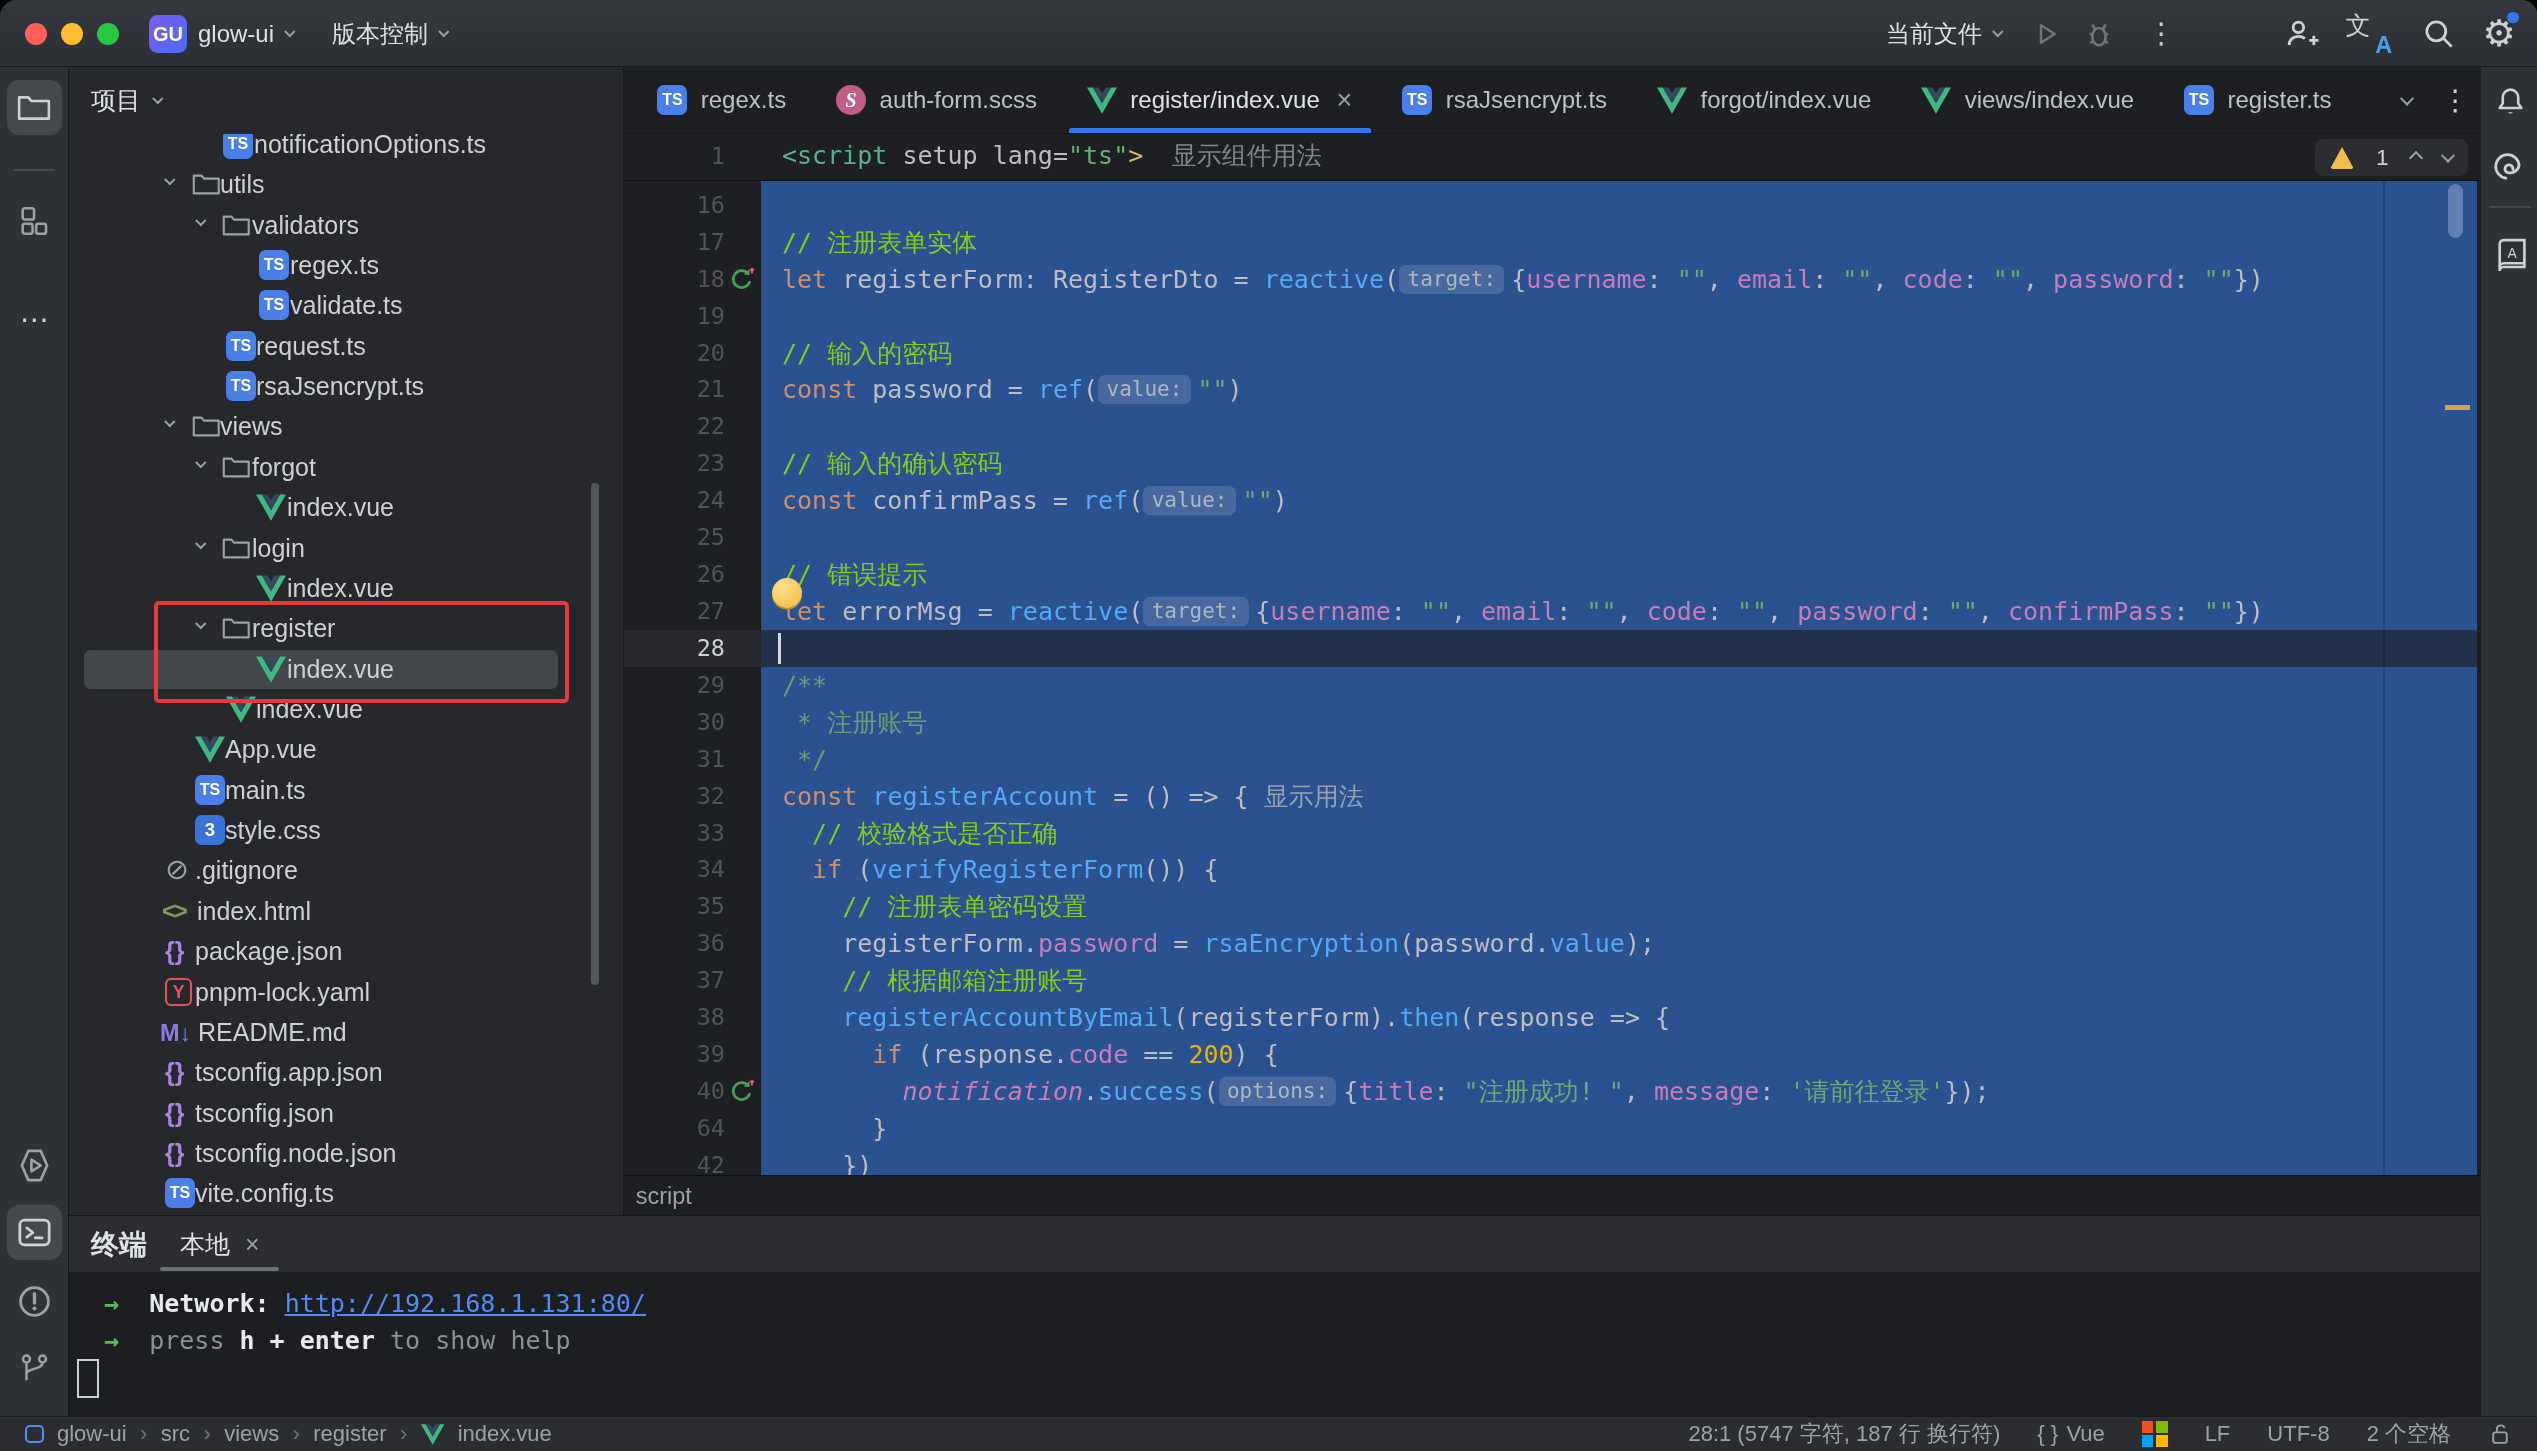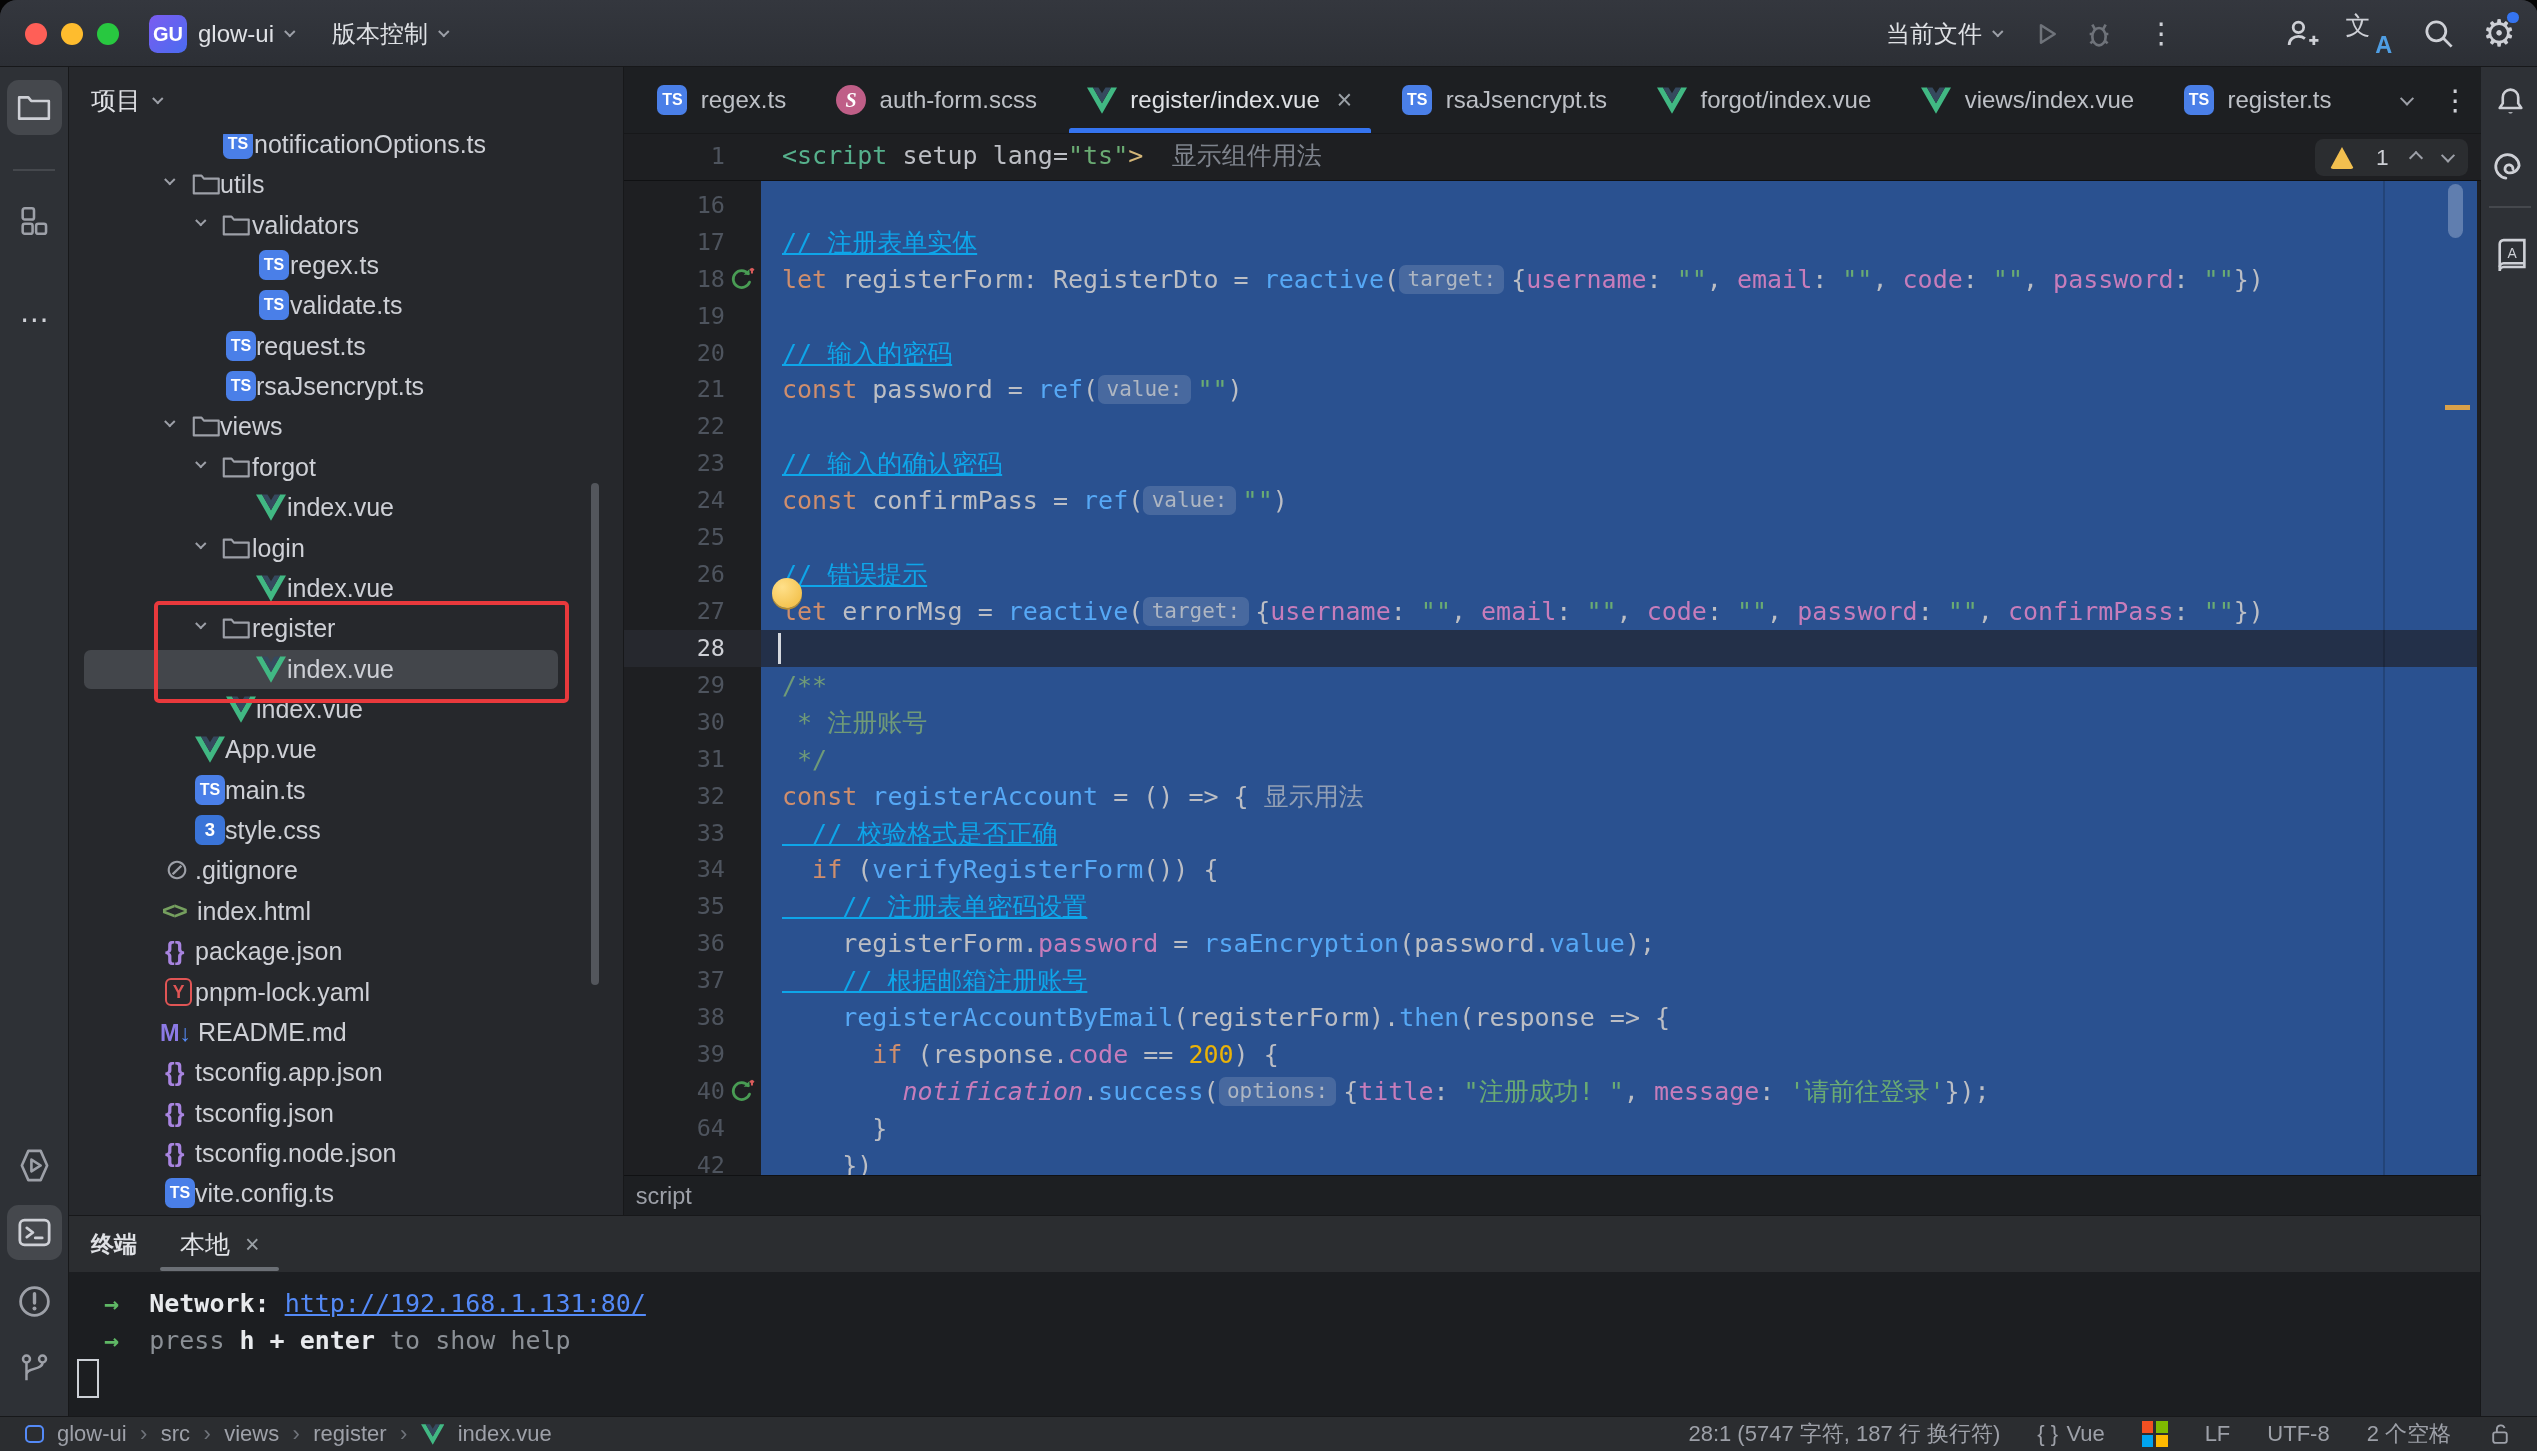--- a/index.html
+++ b/index.html
@@ -89,39 +89,39 @@
   .code-line { position:absolute; left:158px; height:37px; line-height:37px; font-size:25px;
     font-family:"DejaVu Sans Mono",monospace; white-space:pre; color:#bcbec4; }
   .caret { position:absolute; left:154px; top:452px; width:3.4px; height:31px; background:#d4d8de; }
   .gut-ico { position:absolute; left:104px; width:27px; height:27px; }
   .bulb { position:absolute; left:148px; top:397px; width:30px; height:30px; border-radius:50%;
     background:radial-gradient(circle at 35% 30%, #ffe08a, #f0b93c); box-shadow:0 1.7px 0 #b98f2e; z-index:3; }
   .ed-scroll { position:absolute; left:1824px; top:3.4px; width:15px; height:54px; border-radius:7.6px; background:rgba(150,172,205,0.5); }
   .ed-mark { position:absolute; left:1821px; top:224px; width:25px; height:5px; background:#d8a04a; }
 
   .tk-kw{color:#cf8e6d;} .tk-fn{color:#56a8f5;} .tk-prop{color:#c77dbb;} .tk-str{color:#6aab73;}
-  .tk-num{color:#eab308;} .tk-cmt{color:#0ea5e9;text-decoration:underline;} .tk-doc{color:#6f9a78;} .tk-id{color:#bcbec4;}
+  .tk-num{color:#eab308;} .tk-cmt{color:#84cc16;} .tk-doc{color:#6f9a78;} .tk-id{color:#bcbec4;}
   .tk-hint{color:#93a0b5;} .tk-it{color:#c77dbb;font-style:italic;}
   .tk-tag{color:#56b08c;} .tk-tagp{color:#d5b778;}
   .tk-inlay{ display:inline-block; background:rgba(255,255,255,0.14); color:#aeb6c2; border-radius:6.7px;
     padding:0 8.4px; font-size:21px; line-height:28.5px; margin-right:6.7px; vertical-align:1.7px; }
   .sticky .tk-hint{ color:#7f848d; margin-left:28.5px; }
 
   .inspect { position:absolute; right:13.4px; top:5px; height:37px; display:flex; align-items:center; gap:22px;
     background:#2b2d30; border-radius:8.4px; padding:0 15px; }
   .warn-tri { width:0; height:0; border-left:12.6px solid transparent; border-right:12.6px solid transparent; border-bottom:22px solid #f2bf4f; border-radius:3.4px; }
   .inspect .cnt { color:#ced0d6; font-size:22.7px; }
 
   .script-bar { position:absolute; left:0; top:1108px; width:1857px; height:40px; background:#1d1f22; border-top:0.8px solid #101113; }
   .script-bar span { position:absolute; left:11.7px; top:0; line-height:40px; color:#9da0a8; font-size:23.5px; }
 
   
   .terminal { position:absolute; left:69px; top:1215px; width:2411px; height:201px; background:#1c1e21; }
   .term-head { position:absolute; left:0; top:0; width:2411px; height:57px; background:#2b2d30; border-top:0.8px solid #17181a; }
-  .term-title { position:absolute; left:22px; top:0; line-height:57px; color:#dfe1e5; font-size:23px; font-weight:bold; }
+  .term-title { position:absolute; left:22px; top:0; line-height:57px; color:#dfe1e5; font-size:28px; font-weight:bold; }
   .term-tab { position:absolute; left:111px; top:0; line-height:57px; color:#dfe1e5; font-size:25px; }
   .term-close { position:absolute; left:176px; top:0; line-height:57px; color:#9aa0a6; font-size:25px; }
   .term-underline { position:absolute; left:91px; top:51px; width:119px; height:4.2px; background:#6b6f75; border-radius:2.5px; }
   .term-line { position:absolute; left:35px; height:37px; line-height:37px; font-size:25px; font-family:"DejaVu Sans Mono",monospace; white-space:pre; }
   .tt-arrow{ color:#5fb865; font-weight:bold; } .tt-bold{ color:#e8eaed; font-weight:bold; }
   .tt-dim{ color:#8b9096; } .tt-link{ color:#548af7; text-decoration:underline; }
   .term-cursor { position:absolute; left:8.4px; top:144px; width:22px; height:39px; border:2.5px solid #ccd0d6; }
 
   
   .statusbar { position:absolute; left:0; top:1416px; width:2538px; height:35px; background:#2b2d30; border-top:0.8px solid #17181a;

